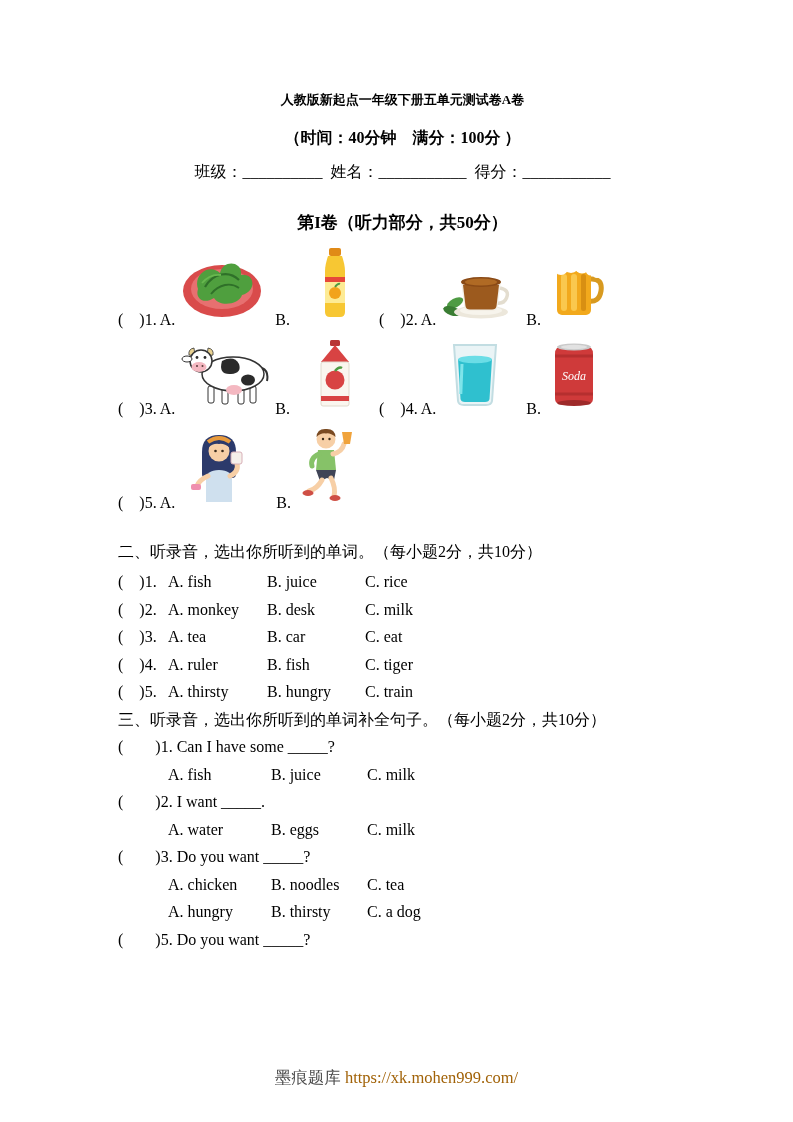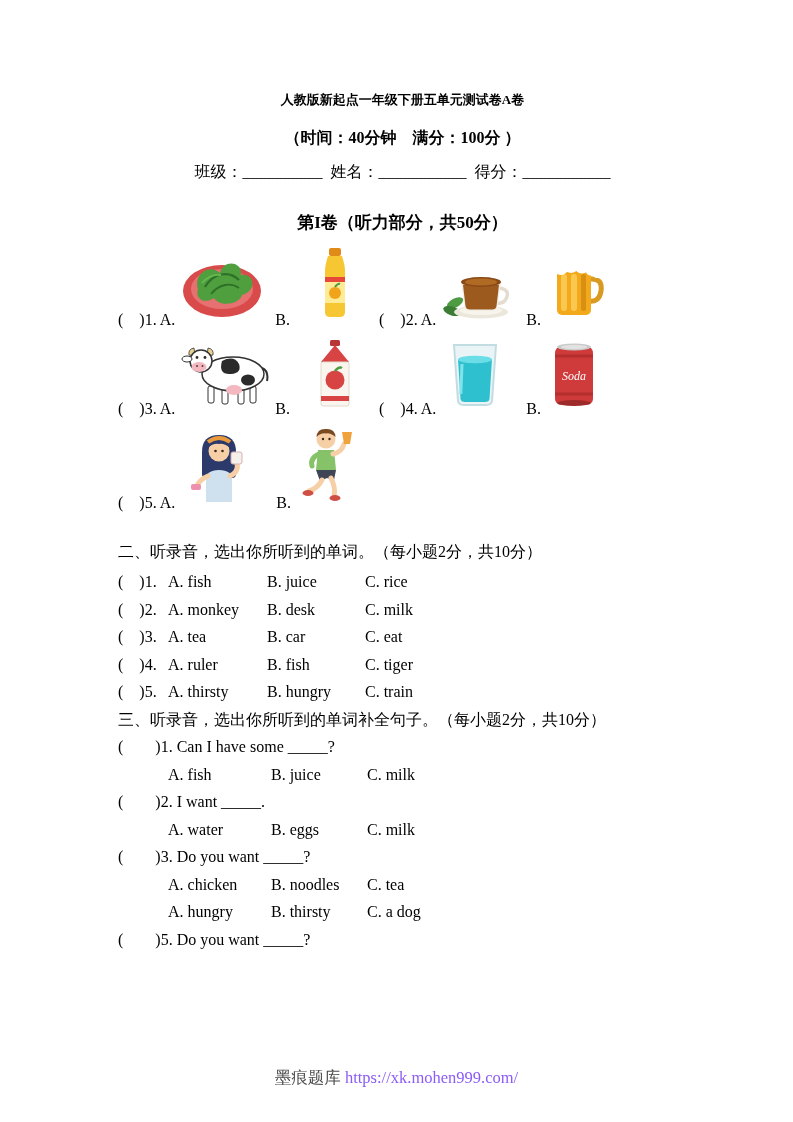--- a/index.html
+++ b/index.html
@@ -43,21 +43,21 @@
   .word-row .ob { width: 98px; flex: none; }
 
   .s3-title { line-height: 27.5px; margin-top: 0; }
   .q-line { font-size: 16px; line-height: 27.5px; white-space: pre; }
   .opt-line { display: flex; font-size: 16px; line-height: 27.5px; padding-left: 50px; }
   .opt-line .oa { width: 103px; flex: none; }
   .opt-line .ob { width: 96px; flex: none; }
 
   .footer { position: absolute; left: 0; right: 0; top: 1068px; text-align: center;
             font-size: 16.5px; line-height: 20px; color: #4a4a4a; }
-  .footer a { color: #8b5cf6; text-decoration: none; }
+  .footer a { color: #a16207; text-decoration: none; }
 </style>
 </head>
 <body>
 
 <div class="page">
   <div class="content">
 
     <div class="title">人教版新起点一年级下册五单元测试卷A卷</div>
     <div class="subtitle">（时间：40分钟　满分：100分 ）</div>
     <div class="info-line">班级：__________  姓名：___________  得分：___________</div>

